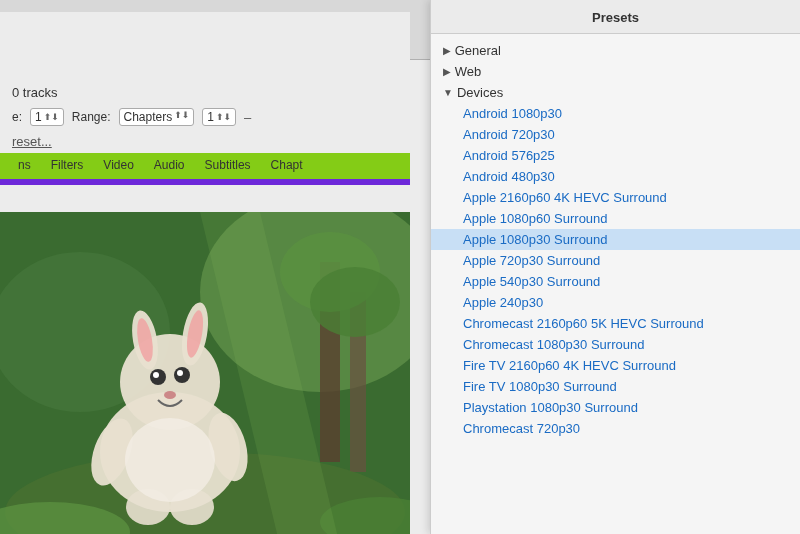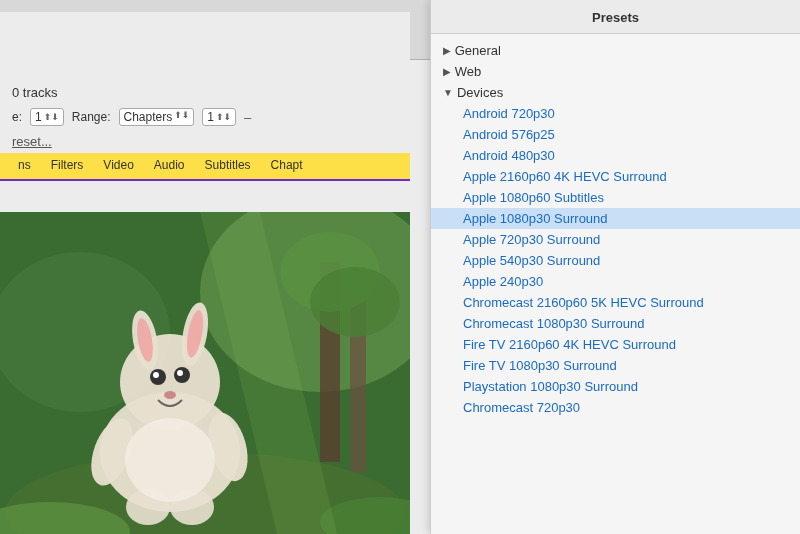--- a/index.html
+++ b/index.html
@@ -111,23 +111,23 @@
       padding: 4px 12px;
       font-size: 13px;
       color: #555;
       text-decoration: underline;
       cursor: pointer;
     }
 
     .tabs-bar {
       display: flex;
       gap: 0;
-      border-bottom: 2px solid #6d28d9;
+      border-bottom: 6px solid #6d28d9;
       padding: 0 8px;
-      background: #fde047;
+      background: #84cc16;
     }
 
     .tab-item {
       padding: 5px 10px;
       font-size: 12px;
       color: #333;
       cursor: pointer;
       border-bottom: 2px solid transparent;
     }
 
@@ -337,25 +337,26 @@
     <div class="preset-section-header">
       <span class="triangle">▶</span>
       <span>Web</span>
     </div>
 
     <div class="preset-section-header">
       <span class="triangle">▼</span>
       <span>Devices</span>
     </div>
 
+    <div class="preset-item"><span>Android 1080p30</span></div>
     <div class="preset-item"><span>Android 720p30</span></div>
     <div class="preset-item"><span>Android 576p25</span></div>
     <div class="preset-item"><span>Android 480p30</span></div>
     <div class="preset-item"><span>Apple 2160p60 4K HEVC Surround</span></div>
-    <div class="preset-item"><span>Apple 1080p60 Subtitles</span></div>
+    <div class="preset-item"><span>Apple 1080p60 Surround</span></div>
     <div class="preset-item selected"><span>Apple 1080p30 Surround</span></div>
     <div class="preset-item"><span>Apple 720p30 Surround</span></div>
     <div class="preset-item"><span>Apple 540p30 Surround</span></div>
     <div class="preset-item"><span>Apple 240p30</span></div>
     <div class="preset-item"><span>Chromecast 2160p60 5K HEVC Surround</span></div>
     <div class="preset-item"><span>Chromecast 1080p30 Surround</span></div>
     <div class="preset-item"><span>Fire TV 2160p60 4K HEVC Surround</span></div>
     <div class="preset-item"><span>Fire TV 1080p30 Surround</span></div>
     <div class="preset-item"><span>Playstation 1080p30 Surround</span></div>
     <div class="preset-item"><span>Chromecast 720p30</span></div>

